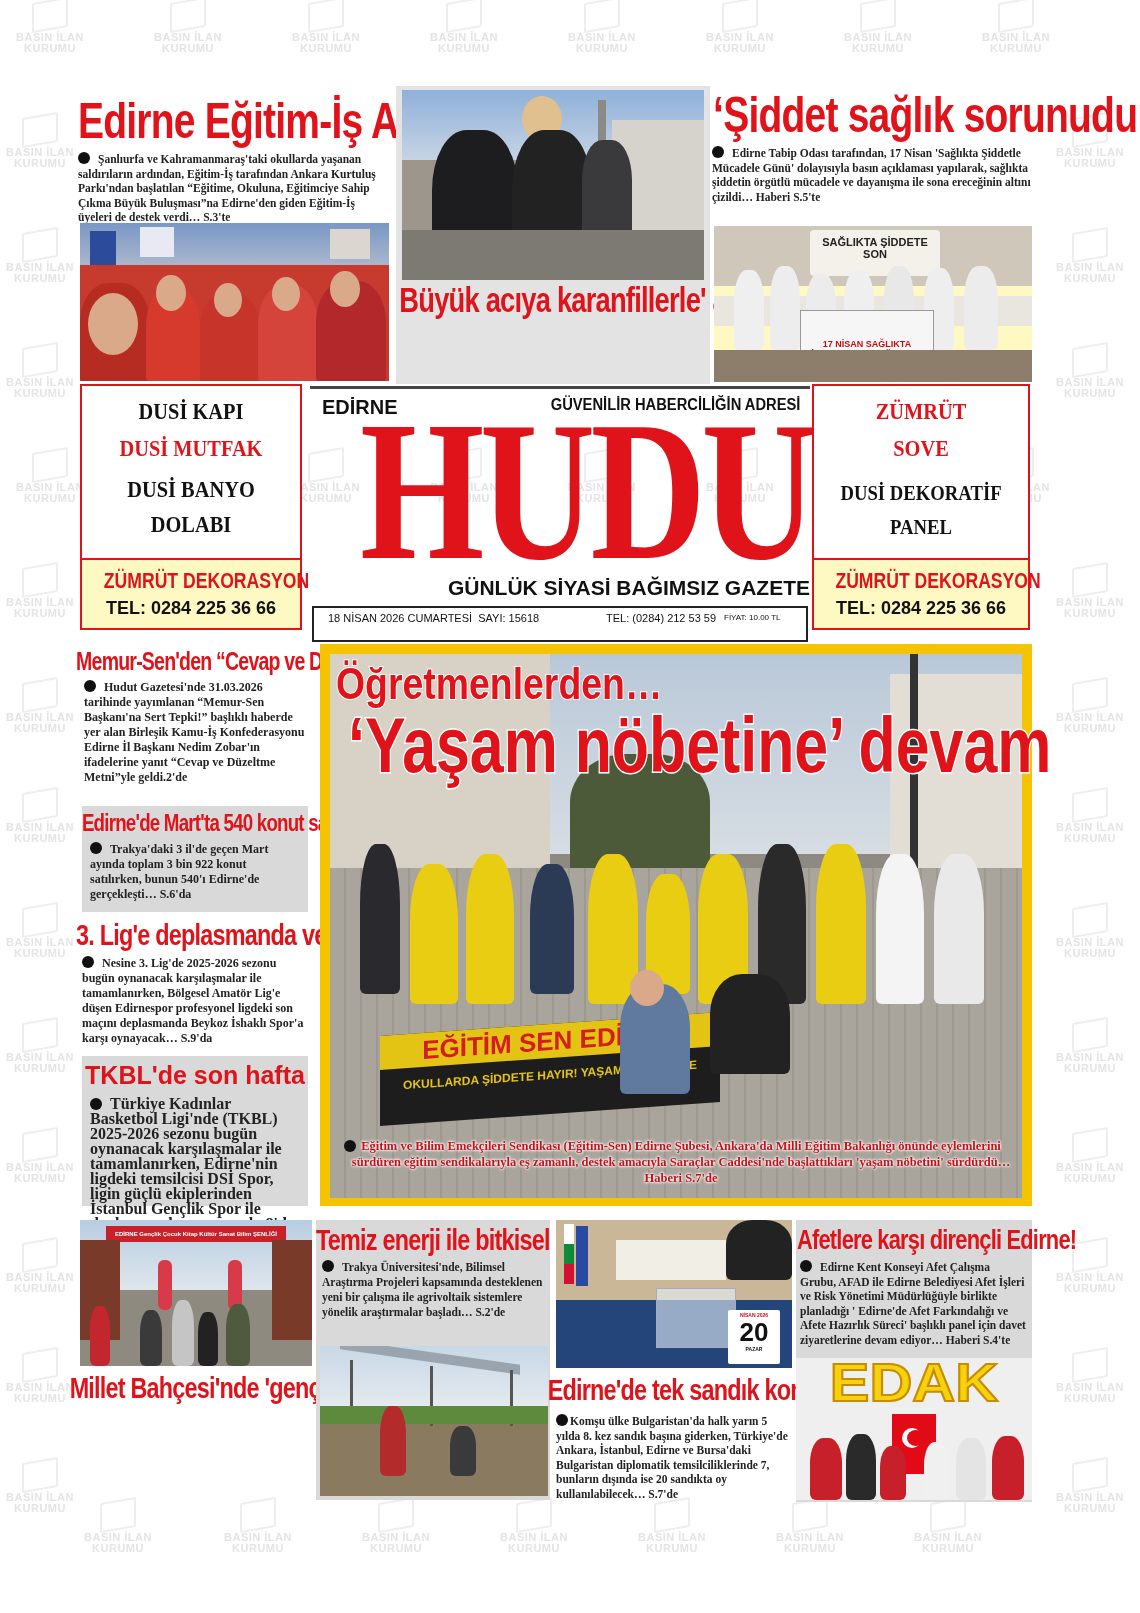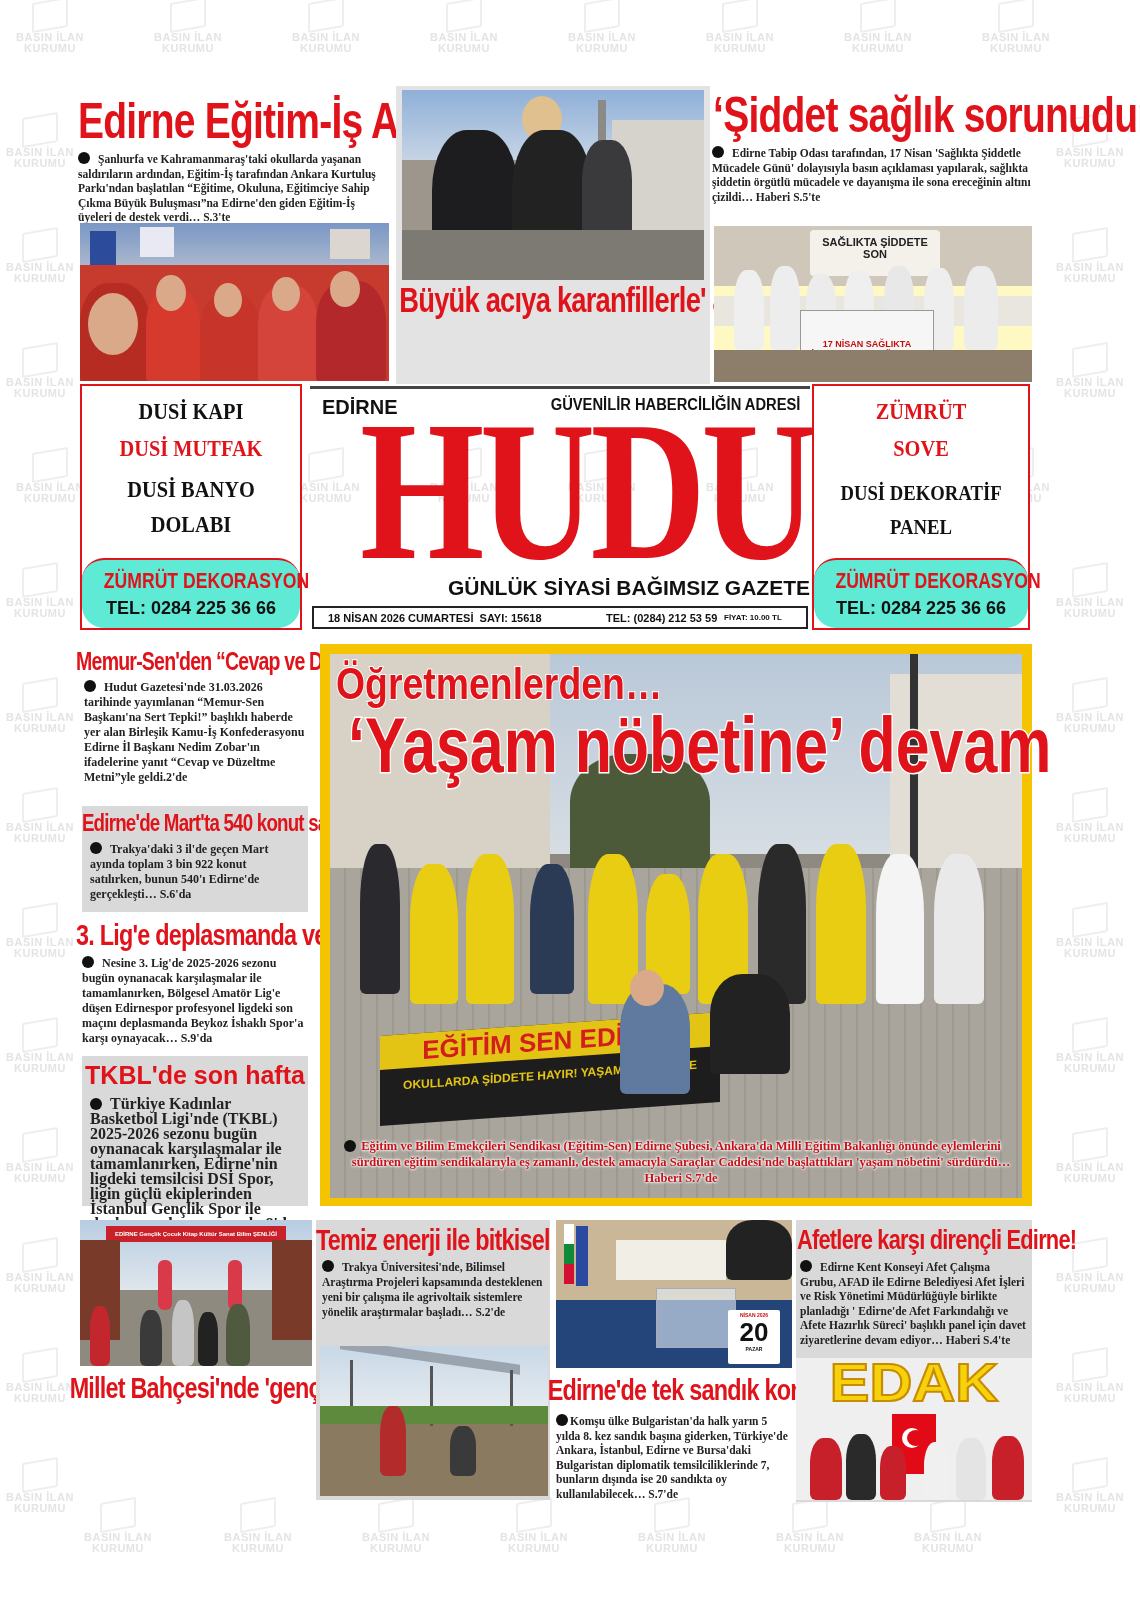--- a/index.html
+++ b/index.html
@@ -16,21 +16,21 @@
   .gray-panel { background: #d9d9d9; }
 
   .photo { position: absolute; overflow: hidden; }
   .photo .sky { position: absolute; left: 0; right: 0; top: 0; }
   .photo .ground { position: absolute; left: 0; right: 0; bottom: 0; }
   .person { position: absolute; border-radius: 40% 40% 6px 6px; }
   .head { position: absolute; border-radius: 50%; background: #d9a98a; }
 
   .ad-box { position: absolute; border: 2px solid #e0131b; background: #fff; }
   .ad-line { font-family: "Liberation Serif", serif; font-weight: bold; text-align: center; transform: scaleX(0.85); }
-  .ad-foot { position: absolute; left: 0; right: 0; bottom: 0; height: 70px; background: #5eead4; border-top: 2px solid #e0131b; text-align: center; border-radius: 22px; }
+  .ad-foot { position: absolute; left: 0; right: 0; bottom: 0; height: 70px; background: #fef9c3; border-top: 2px solid #e0131b; text-align: center; }
   .ad-foot .brand { font-family: "Liberation Sans", sans-serif; font-weight: bold; color: #e0131b; font-size: 22px; transform: scaleX(0.8); margin-top: 8px; white-space: nowrap; }
   .ad-foot .tel { font-family: "Liberation Sans", sans-serif; font-weight: bold; color: #111; font-size: 18px; margin-top: 4px; white-space: nowrap; }
 </style>
 </head>
 <body>
 
 <div id="wm-layer">
     <div class="wm" style="left: 10px; top: 0px;">
       <div class="box"></div>
       <div>BASIN İLAN</div>
@@ -332,21 +332,21 @@
     <div class="tel">TEL: 0284 225 36 66</div>
   </div>
 </div>
 
 <div class="abs" style="left:310px; top:386px; width:500px; height:246px;">
   <div style="position:absolute; left:0; top:0; width:500px; height:3px; background:#444;"></div>
   <div style="position:absolute; left:12px; top:10px; font-family:'Liberation Sans',sans-serif; font-weight:bold; font-size:20px; color:#111;">EDİRNE</div>
   <div style="position:absolute; right:10px; top:10px; font-family:'Liberation Sans',sans-serif; font-weight:bold; font-size:16px; color:#111; transform:scaleX(0.92); transform-origin:right;">GÜVENİLİR HABERCİLİĞİN ADRESİ</div>
   <div style="position:absolute; left:0; top:20px; width:500px; text-align:center; font-family:'Liberation Serif',serif; font-weight:bold; font-size:200px; line-height:170px; color:#e0131b; transform:scaleX(0.80); transform-origin:center; letter-spacing:-6px;">HUDUT</div>
   <div style="position:absolute; left:0; top:190px; width:500px; text-align:right; font-family:'Liberation Sans',sans-serif; font-weight:bold; font-size:21px; color:#111;">GÜNLÜK SİYASİ BAĞIMSIZ GAZETE</div>
-  <div style="position:absolute; left:2px; top:220px; width:496px; height:23px; border:2px solid #222; font-family:'Liberation Sans',sans-serif; font-weight:bold; font-size:11px; color:#111;text-align:center;">
+  <div style="position:absolute; left:2px; top:220px; width:496px; height:36px; border:2px solid #222; font-family:'Liberation Sans',sans-serif; font-weight:normal; font-size:11px; color:#111;text-align:center;">
     <span style="position:absolute; left:14px; top:4px; white-space:pre;">18 NİSAN 2026 CUMARTESİ  SAYI: 15618</span>
     <span style="position:absolute; left:292px; top:4px;">TEL: (0284) 212 53 59</span>
     <span style="position:absolute; left:410px; top:5px; font-size:8px;">FİYAT: 10.00 TL</span>
   </div>
 </div>
 
 <div class="ad-box" style="left:812px; top:384px; width:218px; height:246px;">
   <div class="ad-line" style="font-size:24px; margin-top:12px; color:#e0131b;">ZÜMRÜT</div>
   <div class="ad-line" style="font-size:24px; margin-top:10px; color:#e0131b;">SOVE</div>
   <div class="ad-line" style="font-size:22px; margin-top:18px; color:#111; white-space:nowrap;">DUSİ DEKORATİF</div>

